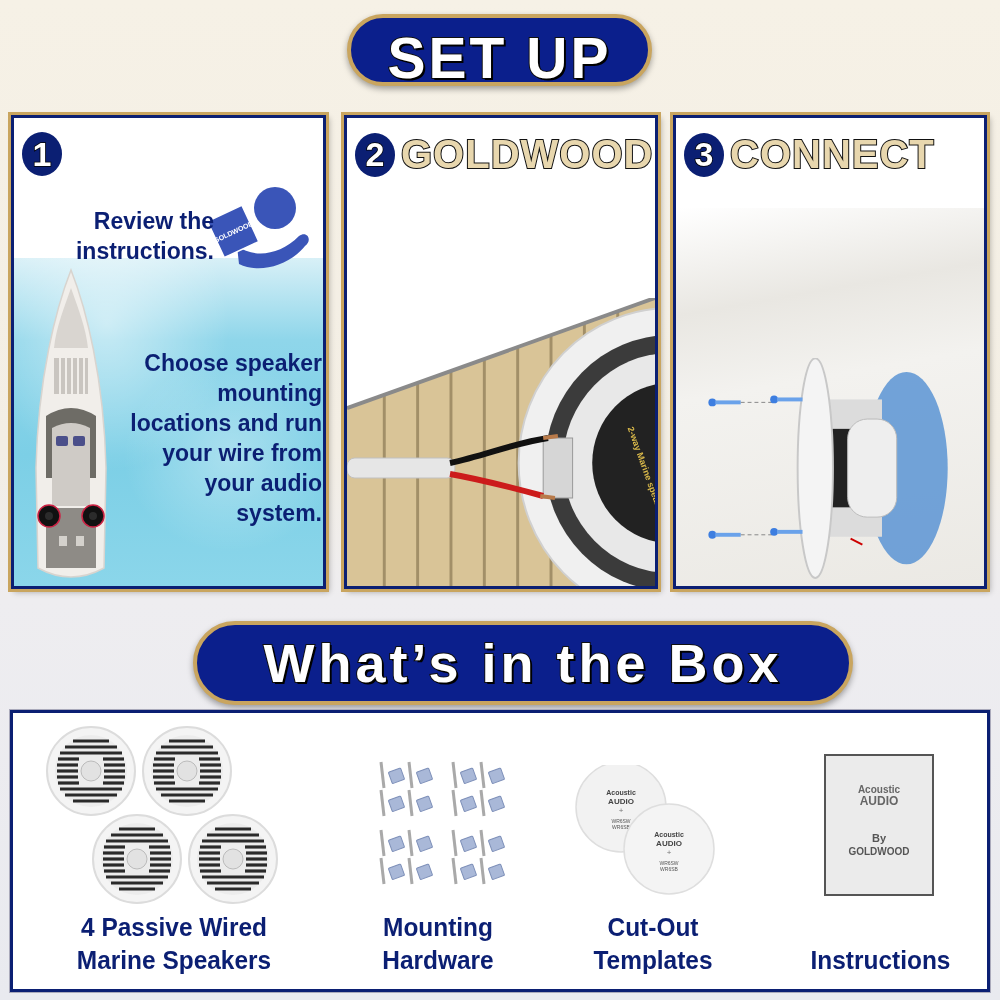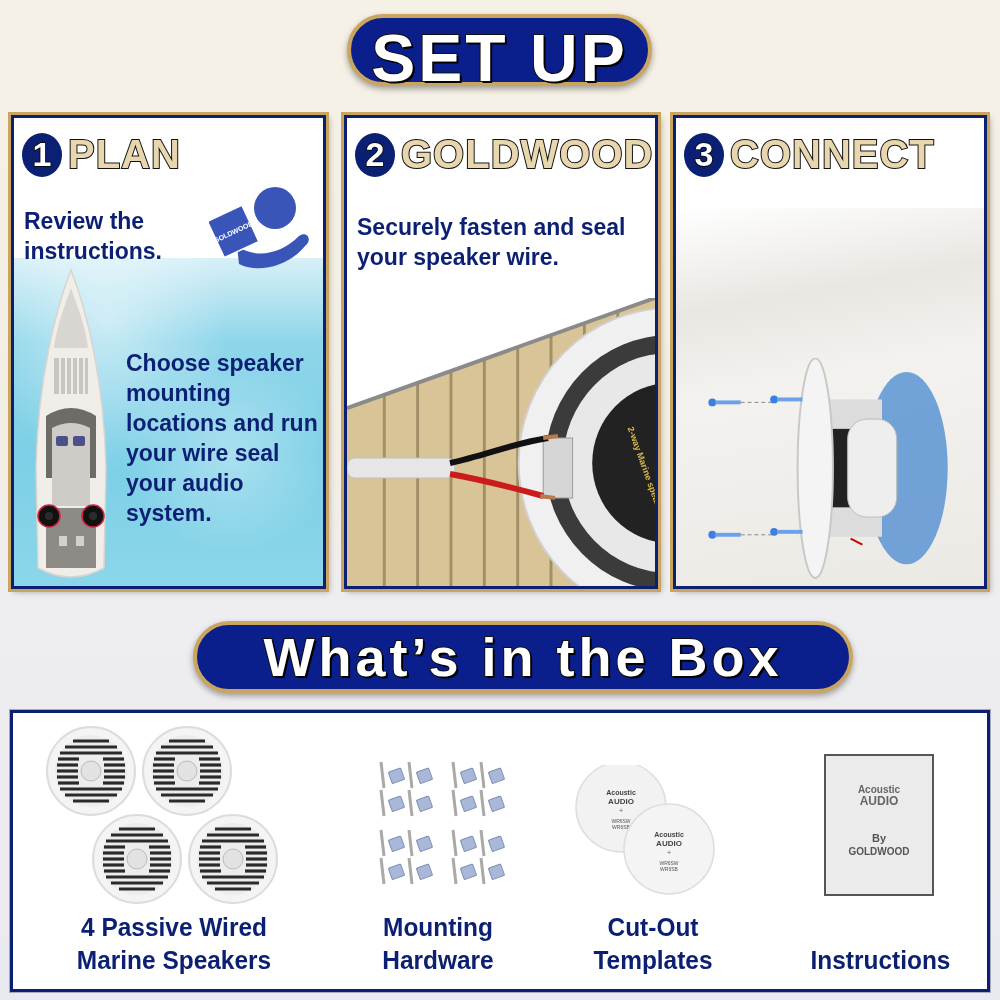--- a/index.html
+++ b/index.html
@@ -19,22 +19,22 @@
   }
   .banner span {
     color: #fff;
     font-weight: 900;
     -webkit-text-stroke: 2px #111;
     paint-order: stroke fill;
     text-shadow: 2px 2px 0 #000;
     white-space: nowrap;
   }
   #setup-banner { left: 347px; top: 14px; width: 305px; height: 72px; }
-  #setup-banner span { font-size: 66px; letter-spacing: 3px; margin-top: 15px; }
-  #box-banner { left: 193px; top: 621px; width: 660px; height: 72px; }
+  #setup-banner span { font-size: 57px; letter-spacing: 3px; margin-top: 15px; }
+  #box-banner { left: 193px; top: 621px; width: 660px; height: 84px; }
   #box-banner span { font-size: 54px; letter-spacing: 4px; }
 
   .step {
     position: absolute; top: 115px; height: 474px;
     border: 3px solid #0b1f73;
     outline: 3px solid #c9a55f;
     box-shadow: 3px 3px 6px rgba(0,0,0,0.3);
     overflow: hidden;
     background: #fff;
   }
@@ -47,21 +47,21 @@
     width: 40px; height: 44px; border-radius: 50%;
     background: #0b1f73; color: #fff; font-weight: 900; font-size: 34px;
     display: flex; align-items: center; justify-content: center;
     -webkit-text-stroke: 1.5px #000; paint-order: stroke fill;
   }
   .step-title {
     margin-left: 6px; font-size: 40px; font-weight: 900; color: #e8d7ae;
     -webkit-text-stroke: 2px #111; paint-order: stroke fill; letter-spacing: 1px;
   }
   .step-text {
-    position: absolute; color: #0b1f73; font-weight: 700; text-align: left;
+    position: absolute; color: #0b1f73; font-weight: 700; text-align: right;
     font-size: 23px; line-height: 30px; z-index: 3;
   }
 
   
   .water {
     position: absolute; left: 0; top: 140px; right: 0; bottom: 0;
     background:
       radial-gradient(ellipse at 30% 20%, rgba(255,255,255,0.5) 0%, rgba(255,255,255,0) 40%),
       radial-gradient(ellipse at 70% 60%, rgba(255,255,255,0.35) 0%, rgba(255,255,255,0) 35%),
       linear-gradient(180deg, #d8f0f7 0%, #8fd6ea 25%, #7ccfe6 60%, #8bd6ea 100%);
@@ -104,21 +104,20 @@
 <body>
 
 <div id="setup-banner" class="banner">
   <span>SET UP</span>
 </div>
 
 <div id="step1" class="step">
   <div class="water"></div>
   <div class="step-head">
     <div class="step-num">1</div>
-    <div class="step-title">PLAN</div>
   </div>
   <div id="s1-text1" class="step-text">Review the instructions.</div>
   <svg class="reader" viewBox="0 0 100 90">
     <circle cx="66" cy="22" r="21" fill="#3a55b8"></circle>
     <path d="M28 60 C 45 72, 70 70, 90 50 C 98 44, 104 54, 96 60 C 80 80, 50 88, 30 78 Z" fill="#3a55b8"></path>
     <g transform="rotate(-25 25 45)">
       <rect x="5" y="25" width="38" height="40" fill="#3a55b8" stroke="#fff" stroke-width="1.5"></rect>
       <text x="24" y="48" font-size="7" fill="#fff" text-anchor="middle" font-family="Liberation Sans, sans-serif" font-weight="700">GOLDWOOD</text>
     </g>
   </svg>
@@ -140,29 +139,28 @@
     <rect x="30" y="168" width="12" height="10" rx="2" fill="#4b4f8a"></rect>
     <rect x="47" y="168" width="12" height="10" rx="2" fill="#4b4f8a"></rect>
     <rect x="20" y="240" width="50" height="60" fill="#8e8b86"></rect>
     <rect x="33" y="268" width="8" height="10" fill="#d4d1cc"></rect>
     <rect x="50" y="268" width="8" height="10" fill="#d4d1cc"></rect>
     <circle cx="23" cy="248" r="11" fill="#111" stroke="#cc2244" stroke-width="1.5"></circle>
     <circle cx="67" cy="248" r="11" fill="#111" stroke="#cc2244" stroke-width="1.5"></circle>
     <circle cx="23" cy="248" r="4" fill="#2b2b2b"></circle>
     <circle cx="67" cy="248" r="4" fill="#2b2b2b"></circle>
   </svg>
-  <div id="s1-text2" class="step-text">Choose speaker mounting locations and run your wire seal your audio system.</div>
+  <div id="s1-text2" class="step-text">Choose speaker mounting locations and run your wire from your audio system.</div>
 </div>
 
 <div id="step2" class="step">
   <div class="step-head">
     <div class="step-num">2</div>
     <div class="step-title">GOLDWOOD</div>
   </div>
-  <div id="s2-text" class="step-text">Securely fasten and seal your speaker wire.</div>
   <svg class="wall" viewBox="0 0 314 300" preserveAspectRatio="none">
     <polygon points="0,110 314,0 314,300 0,300" fill="#d9c497"></polygon>
     <g stroke="#8c7a55" stroke-width="3" opacity="0.7">
       <line x1="38" y1="98" x2="38" y2="300"></line>
         <line x1="72" y1="86" x2="72" y2="300"></line>
       <line x1="106" y1="74" x2="106" y2="300"></line>
         <line x1="140" y1="62" x2="140" y2="300"></line>
       <line x1="174" y1="50" x2="174" y2="300"></line>
         <line x1="208" y1="38" x2="208" y2="300"></line>
       <line x1="242" y1="26" x2="242" y2="300"></line>

